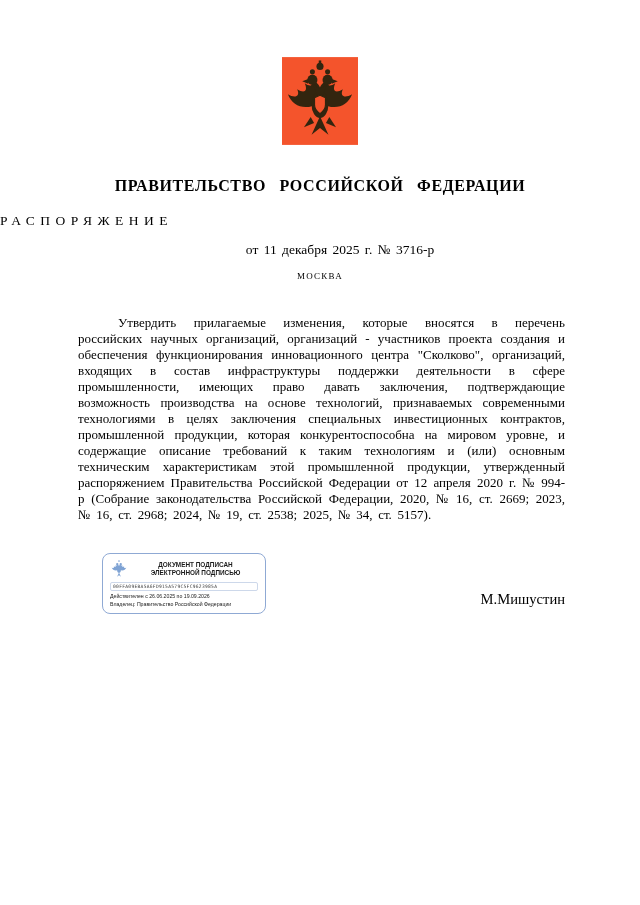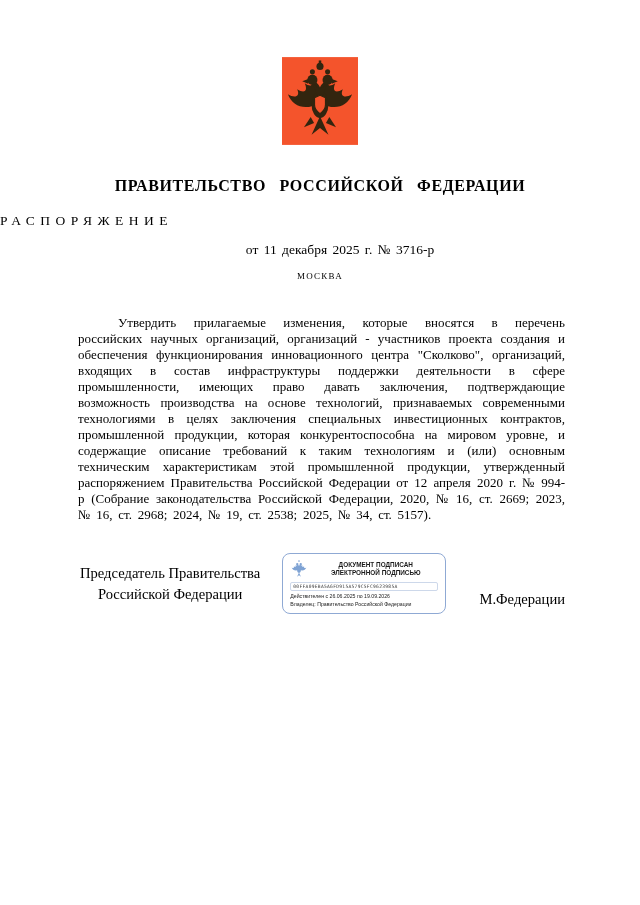--- a/index.html
+++ b/index.html
@@ -148,24 +148,20 @@
   </div>
 
   <div class="gov-title">ПРАВИТЕЛЬСТВО РОССИЙСКОЙ ФЕДЕРАЦИИ</div>
   <div class="doc-type">РАСПОРЯЖЕНИЕ</div>
   <div class="date-line">от 11 декабря 2025 г. № 3716-р</div>
   <div class="city">МОСКВА</div>
 
   <p class="body-par">Утвердить прилагаемые изменения, которые вносятся в перечень российских научных организаций, организаций - участников проекта создания и обеспечения функционирования инновационного центра "Сколково", организаций, входящих в состав инфраструктуры поддержки деятельности в сфере промышленности, имеющих право давать заключения, подтверждающие возможность производства на основе технологий, признаваемых современными технологиями в целях заключения специальных инвестиционных контрактов, промышленной продукции, которая конкурентоспособна на мировом уровне, и содержащие описание требований к таким технологиям и (или) основным техническим характеристикам этой промышленной продукции, утвержденный распоряжением Правительства Российской Федерации от 12 апреля 2020 г. № 994-р (Собрание законодательства Российской Федерации, 2020, № 16, ст. 2669; 2023, № 16, ст. 2968; 2024, № 19, ст. 2538; 2025, № 34, ст. 5157).</p>
 
   <div class="sig-row">
-    <div class="sig-left">
-      <div>Председатель Правительства</div>
-      <div>Российской Федерации</div>
-    </div>
 
     <div class="stamp">
       <div class="stamp-top">
         <svg class="stamp-emblem" width="18" height="20" viewBox="0 0 90 104" xmlns="http://www.w3.org/2000/svg">
           <g fill="#7fa3d4">
             <path d="M45 54 C28 64 13 59 7 44 C15 49 22 47 18 38 C26 43 31 41 27 31 C34 36 38 34 35 25 C41 30 44 33 45 36 Z"></path>
             <path d="M45 54 C62 64 77 59 83 44 C75 49 68 47 72 38 C64 43 59 41 63 31 C56 36 52 34 55 25 C49 30 46 33 45 36 Z"></path>
             <ellipse cx="45" cy="56" rx="10" ry="16"></ellipse>
             <circle cx="36" cy="27" r="6"></circle>
             <circle cx="54" cy="27" r="6"></circle>
@@ -176,16 +172,16 @@
         <div class="stamp-head">
           <div>ДОКУМЕНТ ПОДПИСАН</div>
           <div>ЭЛЕКТРОННОЙ ПОДПИСЬЮ</div>
         </div>
       </div>
       <div class="stamp-cert">00FFA09EBA5A6FD915A579C5FC9623985A</div>
       <div class="stamp-line">Действителен с 26.06.2025 по 19.09.2026</div>
       <div class="stamp-line">Владелец: Правительство Российской Федерации</div>
     </div>
 
-    <div class="sig-name">М.Федерации</div>
+    <div class="sig-name">М.Мишустин</div>
   </div>
 
 </div>
 
 </body></html>

